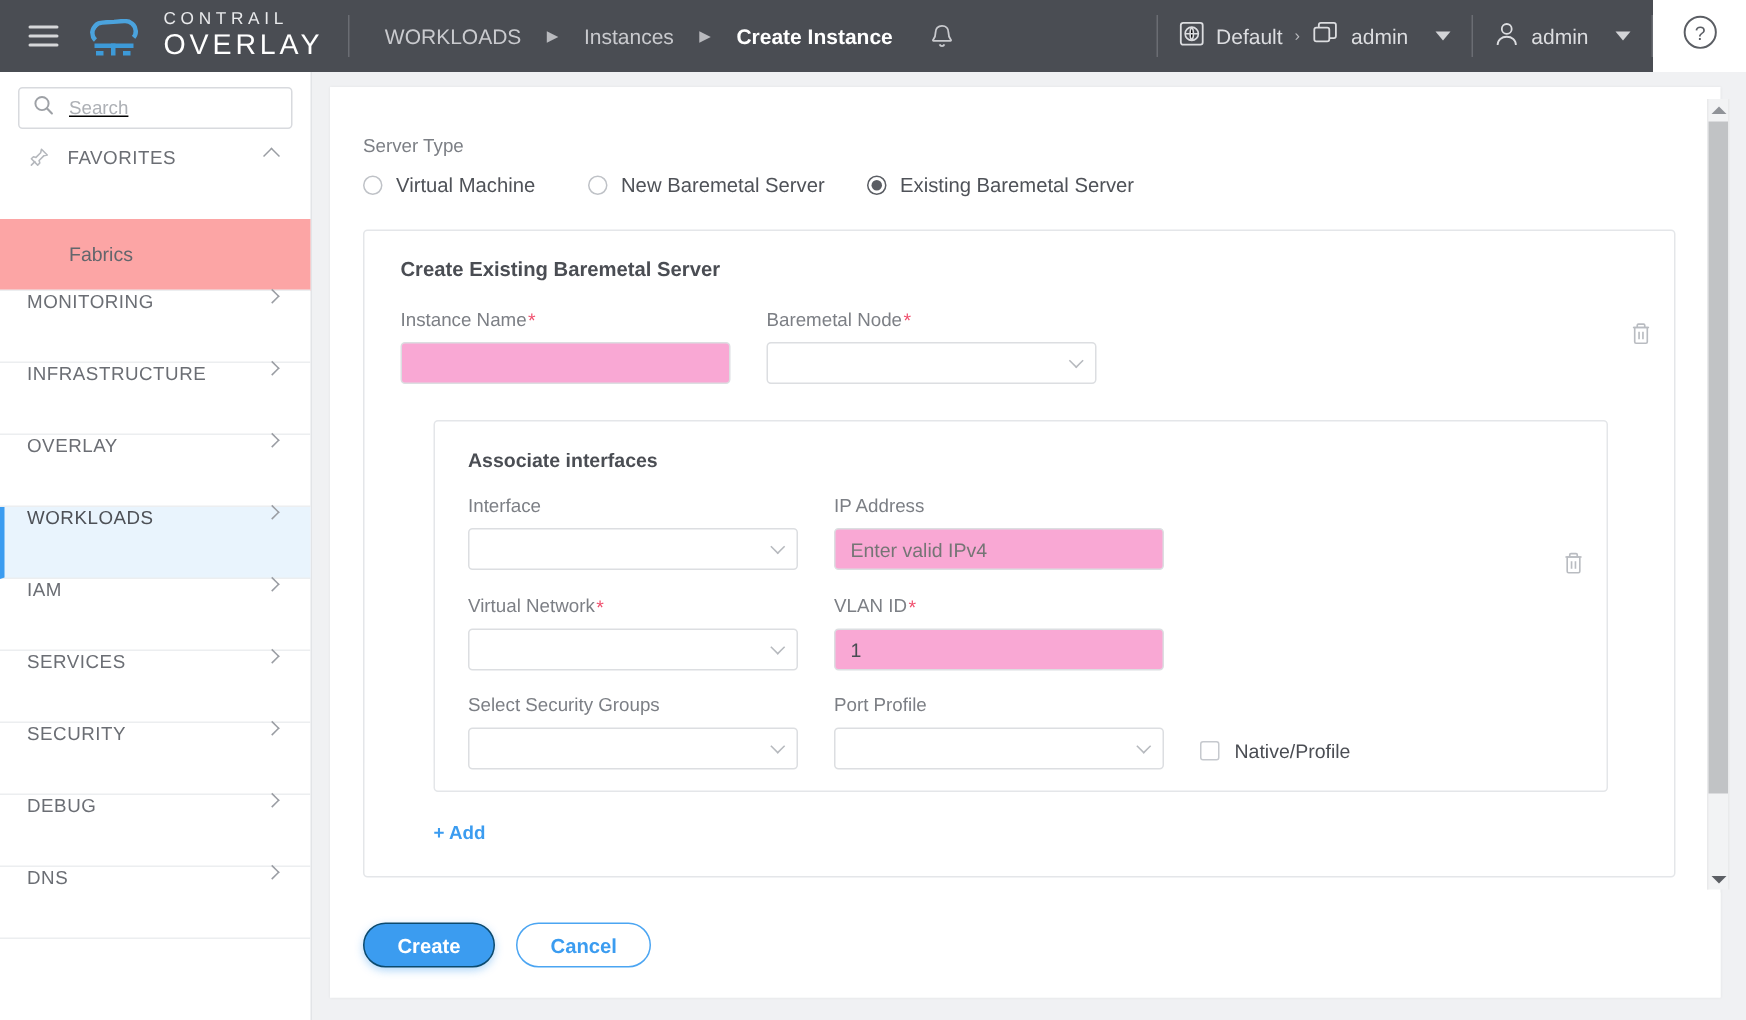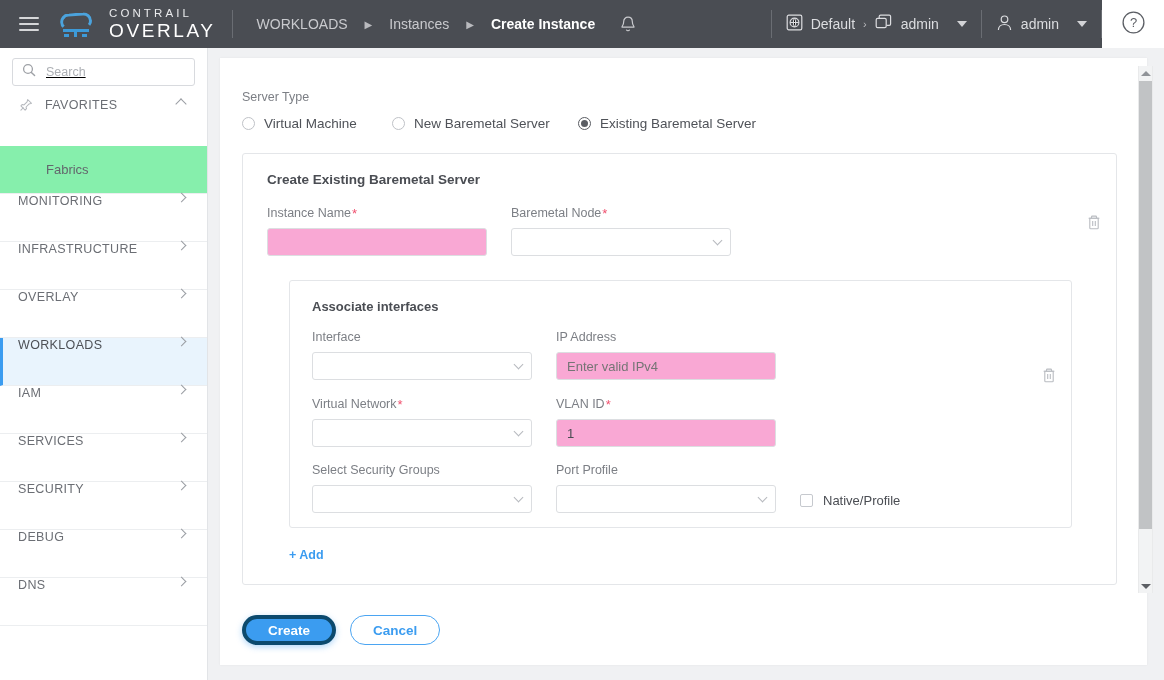--- a/index.html
+++ b/index.html
@@ -99,21 +99,21 @@
   .search-inner input::placeholder { color: #adb0b5; }
   .nav-sec {
     height: 48px; display: flex; align-items: flex-start; padding: 0 18px;
     border-bottom: 1px solid #eceef0; cursor: pointer; color: #6b6e74;
     font-size: 12.5px; letter-spacing: 0.35px;
   }
   .nav-sec .lbl { flex: 1; }
   .nav-fav { padding-left: 18px; gap: 12px; border-bottom: none; }
   .nav-sub {
     height: 48px; display: flex; align-items: center; padding-left: 46px;
-    background: #86efac; border-bottom: 1px solid #eceef0;
+    background: #fca5a5; border-bottom: 1px solid #eceef0;
     color: #63666c; font-size: 13px; cursor: pointer;
   }
   .nav-sec.selected {
     background: #e9f4fd; border-left: 3px solid #3b9cf0; padding-left: 15px;
     color: #4d5056;
   }
   .chev-r {
     width: 7px; height: 7px; border-right: 1.6px solid #9a9da3;
     border-bottom: 1.6px solid #9a9da3; transform: rotate(-45deg); margin-right: 4px;
   }
@@ -191,21 +191,21 @@
   #footer {
     position: absolute; left: 0; bottom: 0; width: 927px; height: 70px;
     background: #fff; display: flex; align-items: center; padding-left: 22px; gap: 14px;
   }
   .btn {
     height: 30px; border-radius: 16px; font-size: 13.5px; font-weight: bold;
     display: flex; align-items: center; justify-content: center; cursor: pointer;
     padding: 0 22px; font-family: "Liberation Sans", sans-serif;
   }
   .btn-primary {
-    background: #3b9cf0; color: #fff; border: 4px solid #0c4a6e;
+    background: #3b9cf0; color: #fff; border: 1px solid #0c4a6e;
     box-shadow: 0 2px 6px rgba(59,156,240,0.4);
   }
   .btn-outline { background: #fff; color: #3b9cf0; border: 1px solid #4ba5f2; }
 
   
   #sbar {
     position: absolute; left: 1138px; top: 66px; width: 15px; height: 527px;
     background: #f2f3f4; border: 1px solid #e9eaeb; border-top: none; border-bottom: none;
   }
   .sb-arrow {

